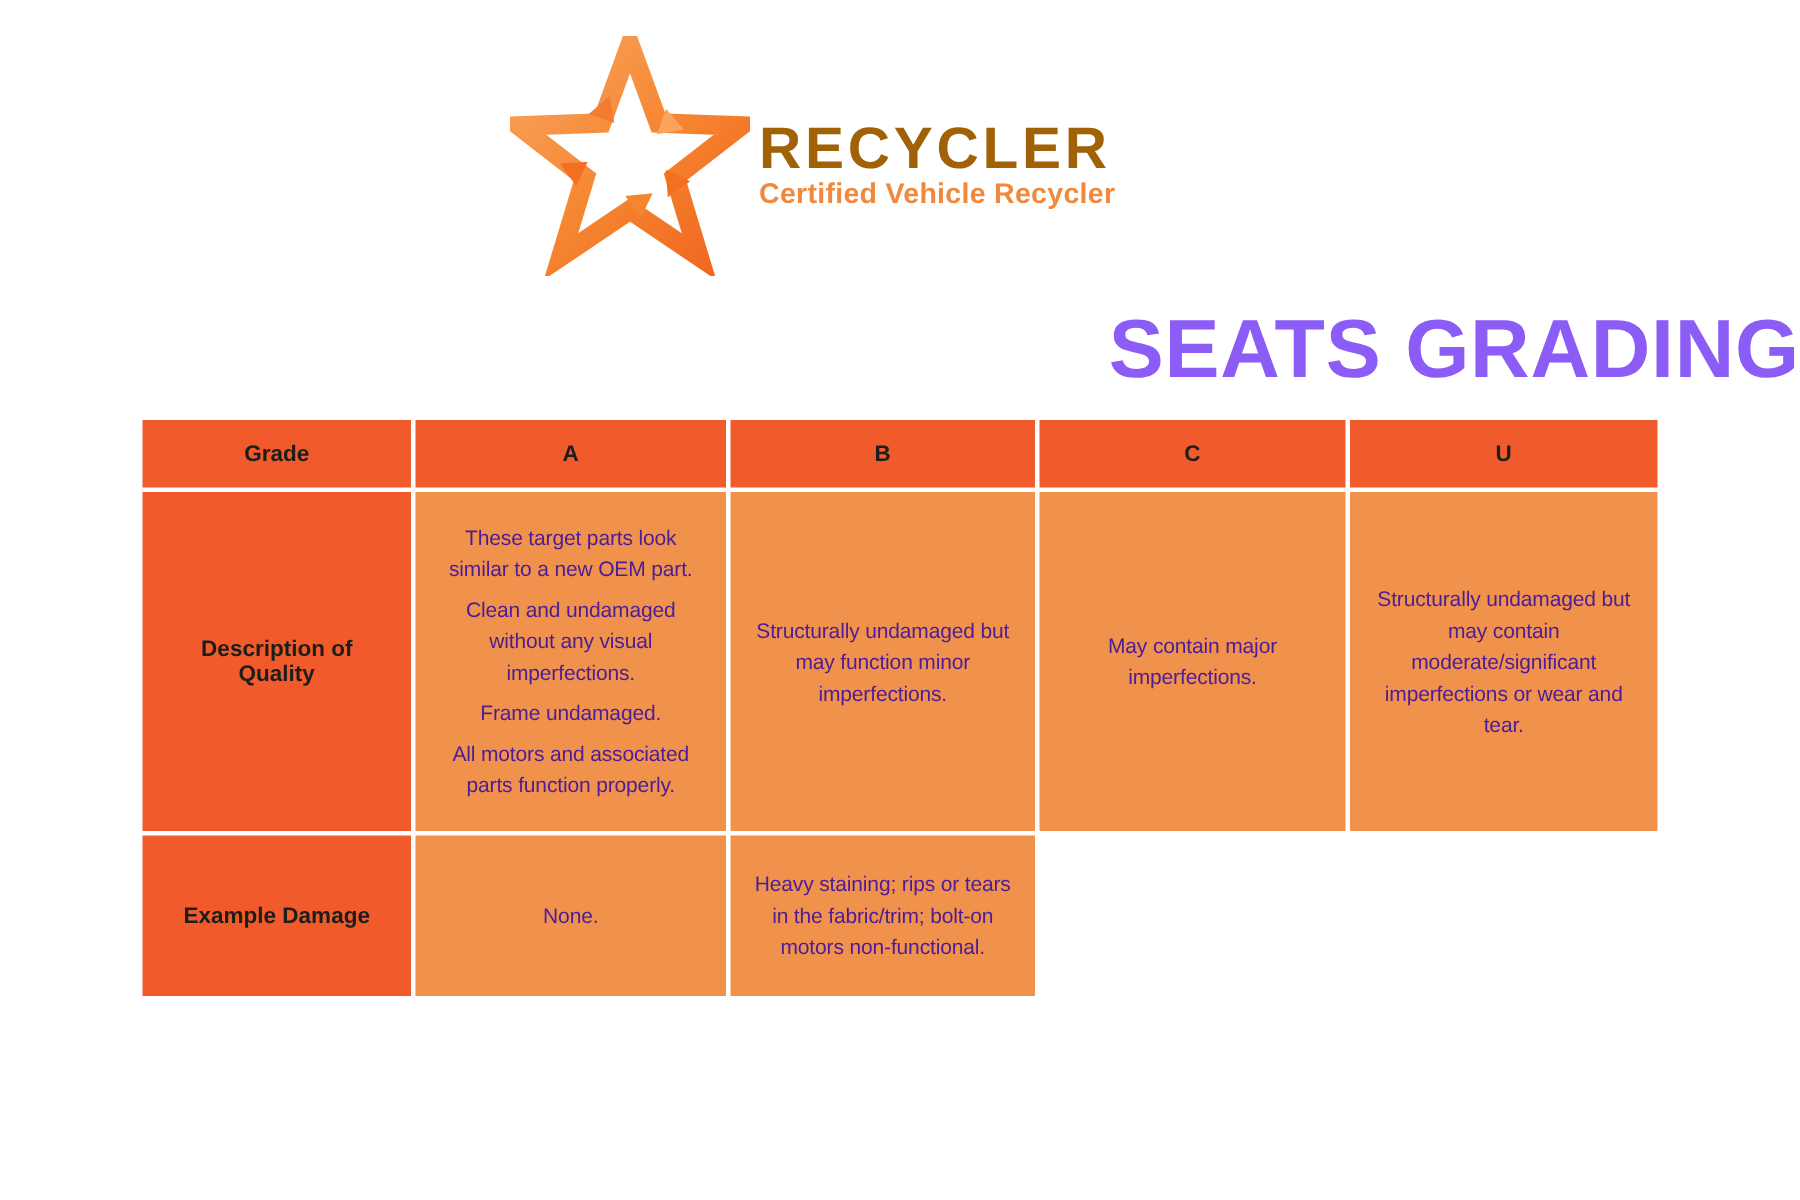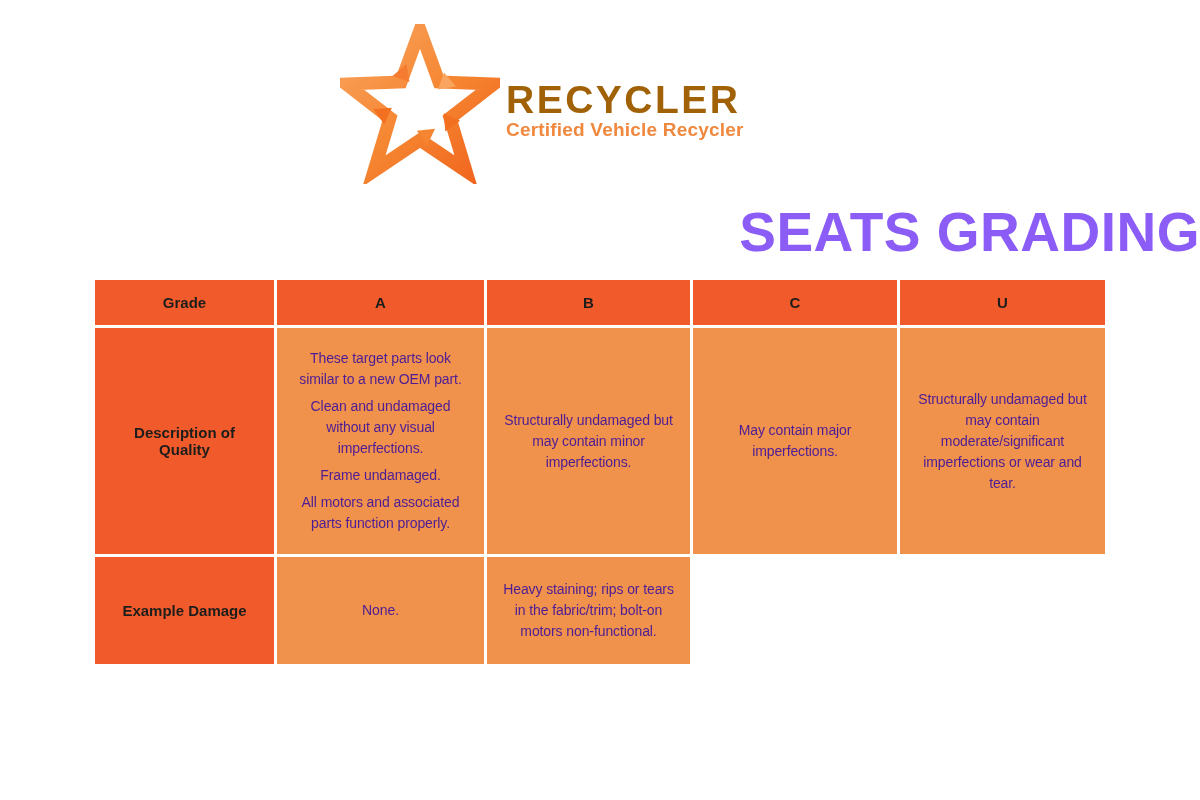--- a/index.html
+++ b/index.html
@@ -131,21 +131,21 @@
     <div class="cell rowlabel">
       <span>Description of Quality</span>
     </div>
     <div class="cell body">
       <p>These target parts look similar to a new OEM part.</p>
       <p>Clean and undamaged without any visual imperfections.</p>
       <p>Frame undamaged.</p>
       <p>All motors and associated parts function properly.</p>
     </div>
     <div class="cell body">
-      <p>Structurally undamaged but may contain minor imperfections.</p>
+      <p>Structurally undamaged but may function minor imperfections.</p>
     </div>
     <div class="cell body">
       <p>May contain major imperfections.</p>
     </div>
     <div class="cell body">
       <p>Structurally undamaged but may contain moderate/significant imperfections or wear and tear.</p>
     </div>
 
     <div class="cell rowlabel">
       <span>Example Damage</span>

